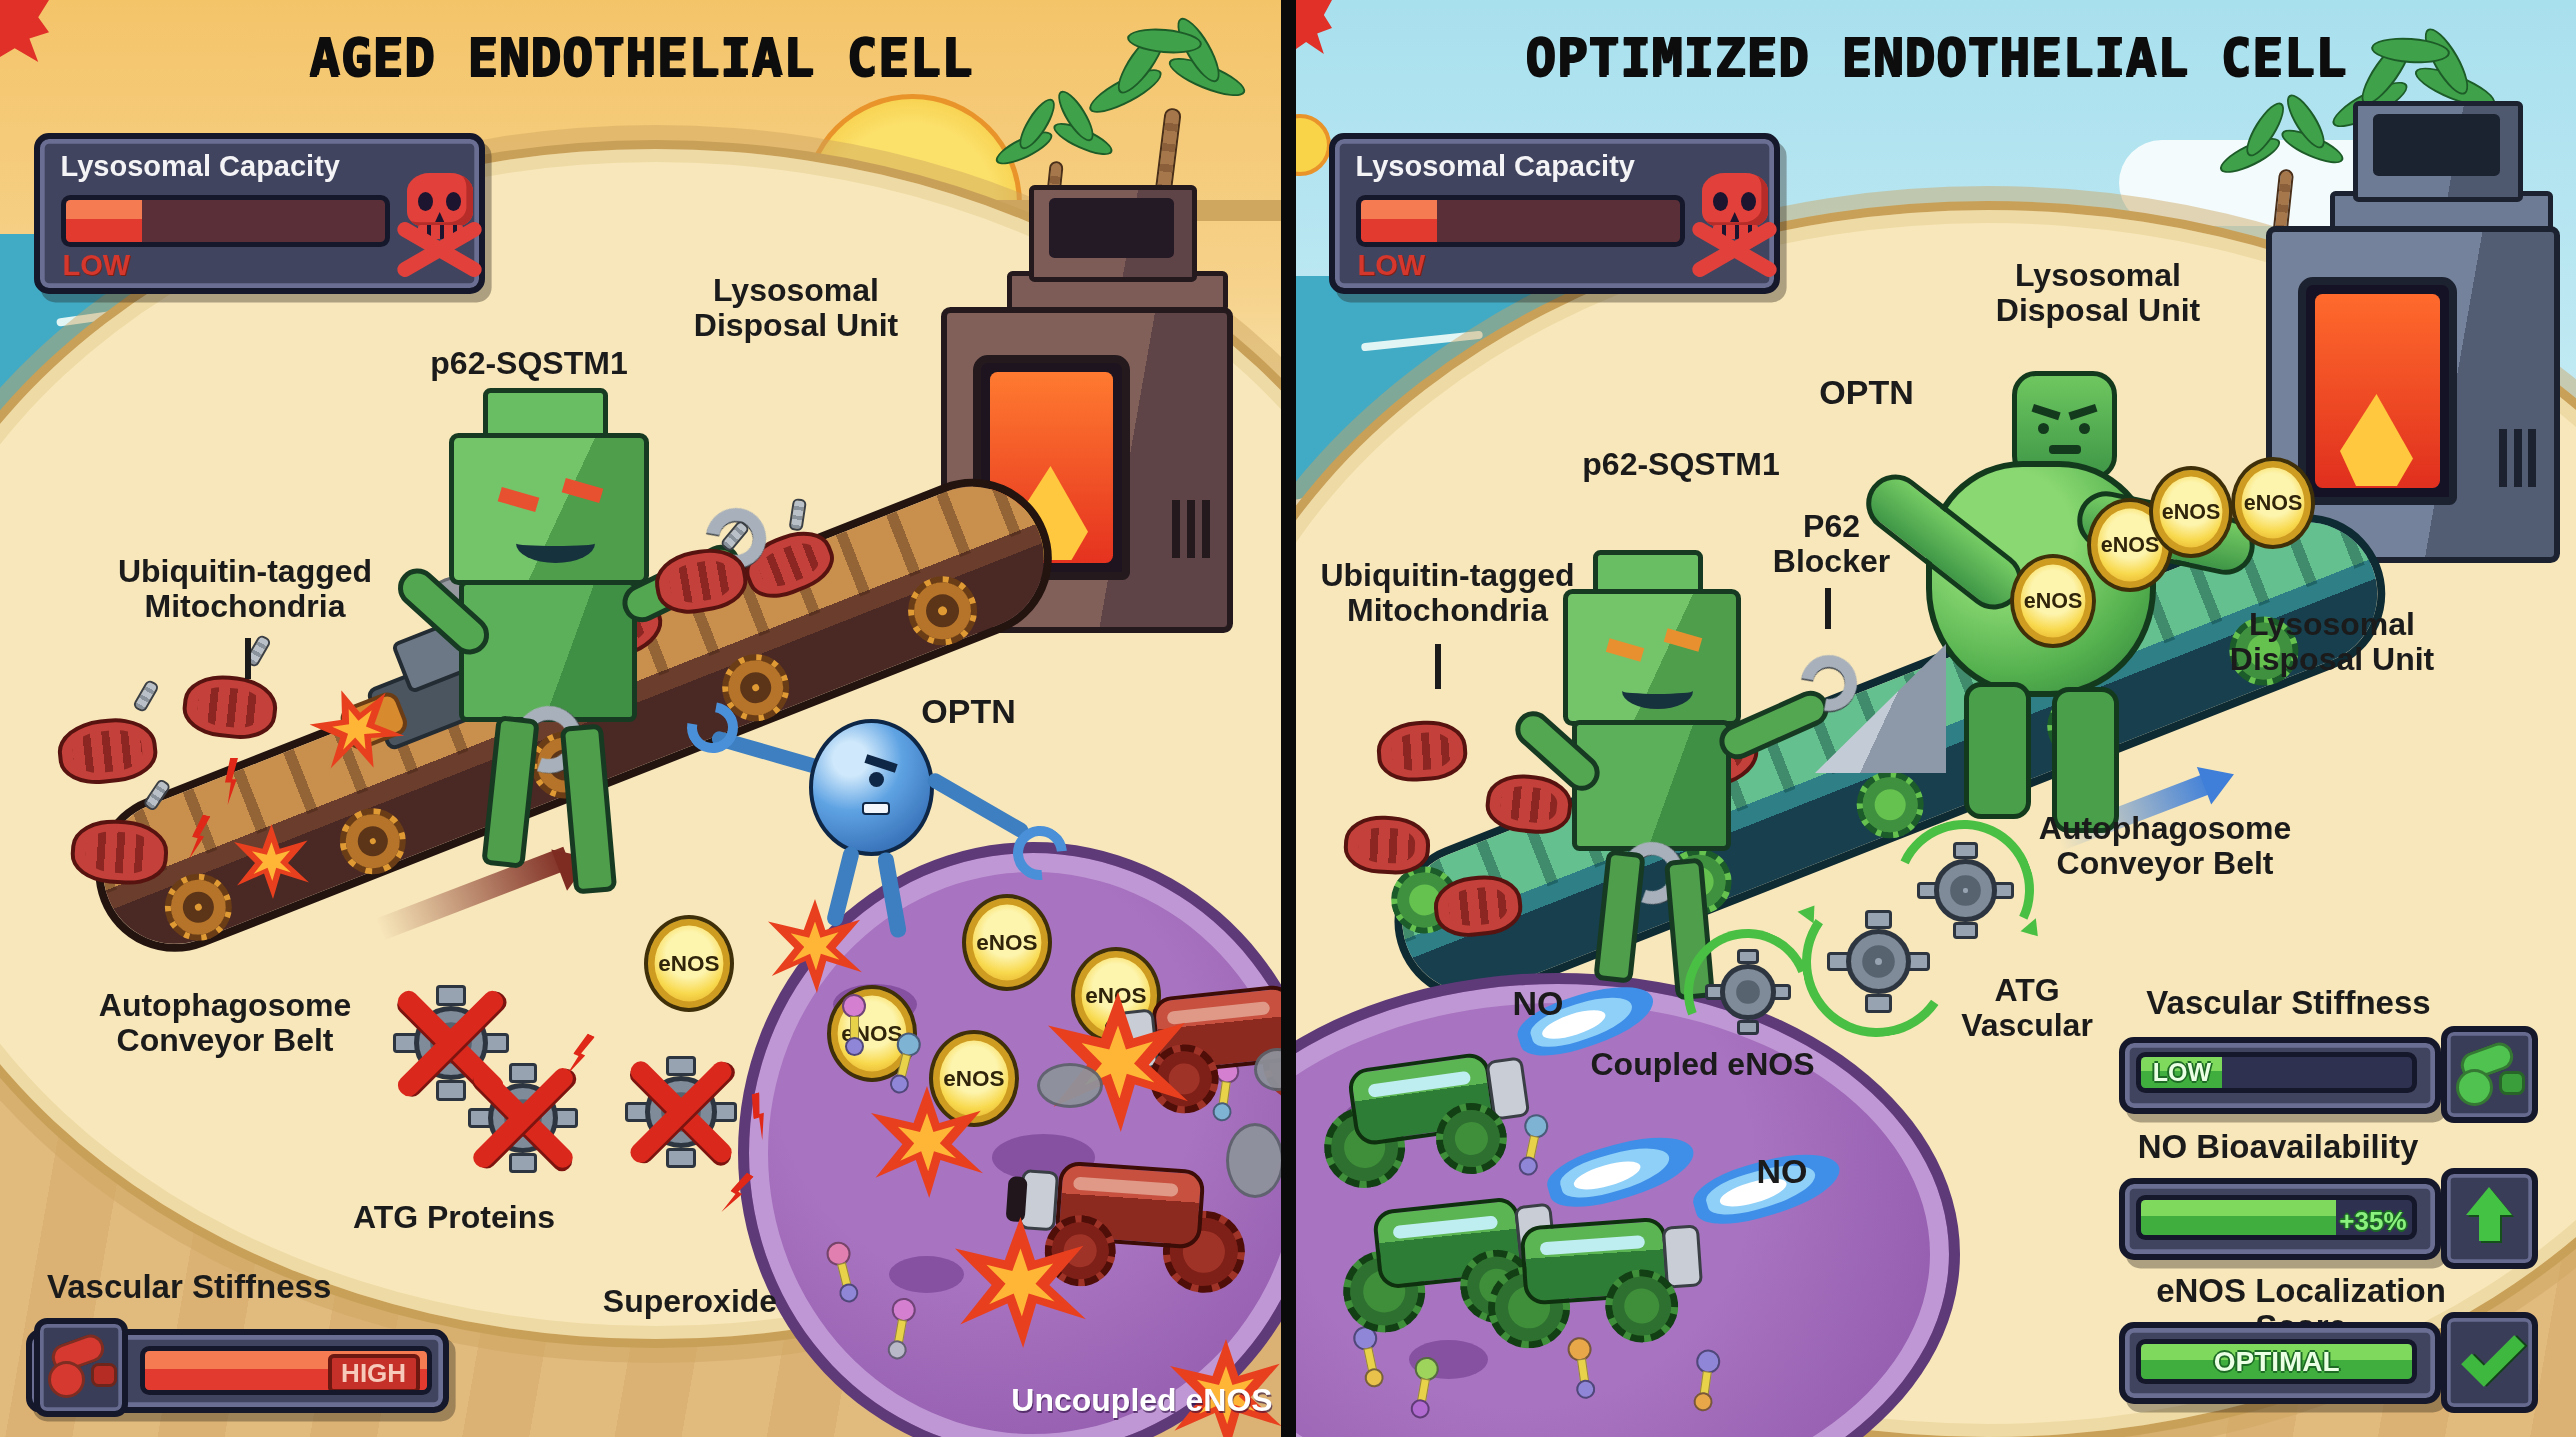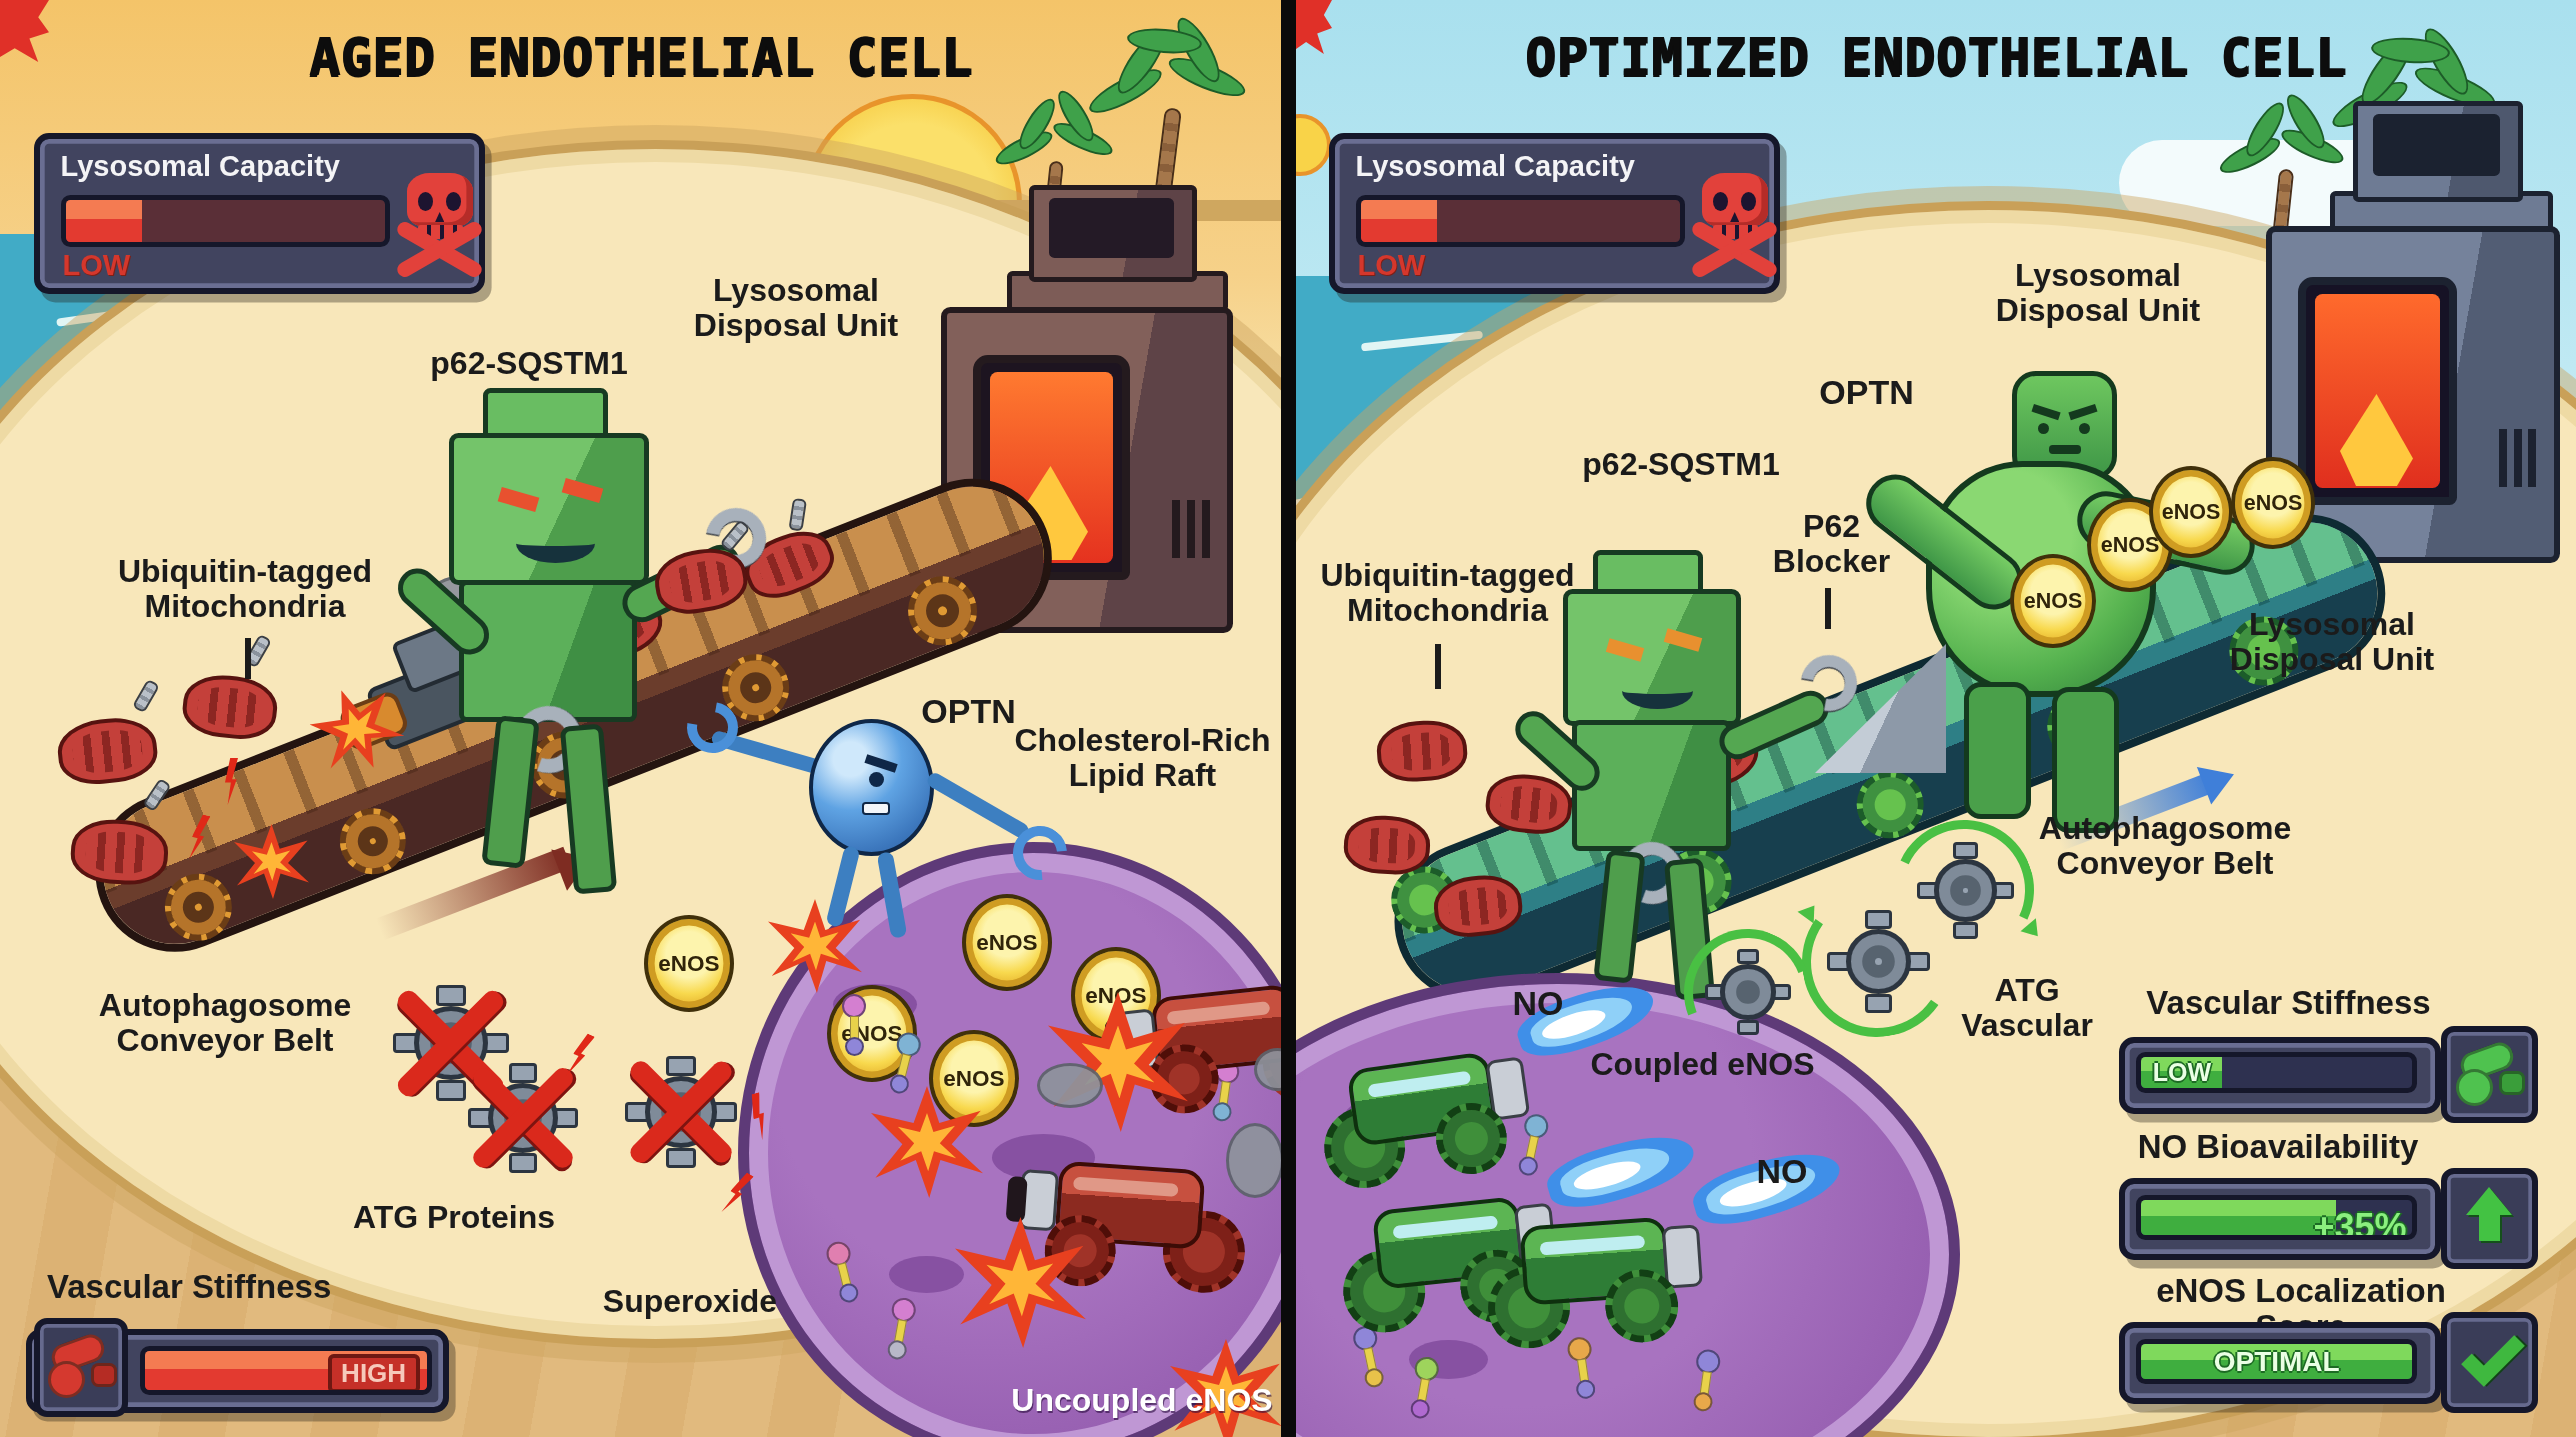--- a/index.html
+++ b/index.html
@@ -325,22 +325,20 @@
       <div class="t" style="background:#b8b8c8"></div>
     </div>
 
   <div class="lbl" style="left:365px;top:346px;width:328px;font-size:32px">p62-SQSTM1</div>
   <div class="lbl" style="left:618px;top:273px;width:356px;font-size:32px">Lysosomal
 Disposal Unit</div>
   <div class="lbl" style="left:58px;top:554px;width:374px;font-size:32px">Ubiquitin-tagged
 Mitochondria</div>
   <div class="tick" style="left:245px;top:638px;height:41px"></div>
   <div class="lbl" style="left:889px;top:693px;width:159px;font-size:34px">OPTN</div>
-  <div class="lbl" style="left:988px;top:723px;width:309px;font-size:32px">Cholesterol-Rich
-Lipid Raft</div>
   <div class="lbl" style="left:33px;top:988px;width:384px;font-size:32px">Autophagosome
 Conveyor Belt</div>
   <div class="lbl" style="left:309px;top:1200px;width:290px;font-size:32px">ATG Proteins</div>
   <div class="lbl" style="left:545px;top:1284px;width:290px;font-size:32px">Superoxide</div>
   <div class="lbl white" style="left:964px;top:1383px;width:356px;font-size:32px">Uncoupled eNOS</div>
   <div class="lbl" style="left:47px;top:1269px;width:346px;font-size:33px;text-align:left">Vascular Stiffness</div>
 
   <div class="hud" style="left:34px;top:133px;width:451px;height:161px">
     <div class="hudtitle" style="left:20.6px;top:11.2px">Lysosomal Capacity</div>
     <div class="track" style="left:20.6px;top:56px;width:329px;height:52px">
@@ -651,21 +649,21 @@
   <div class="ibox" style="left:1146px;top:1026px;width:97px;height:97px">
     <div class="bicep" style="left:9.4px;top:11.2px;width:75px;height:75px">
       <div class="u" style="background:#4fc24f"></div>
         <div class="f" style="background:#4fc24f"></div>
         <div class="w" style="background:#3a9e3a"></div>
     </div>
   </div>
   <div class="hud" style="left:824px;top:1178px;width:322px;height:82px">
     <div class="track navy" style="left:11.2px;top:11.2px;width:281px;height:45px">
       <div class="fillgreen" style="width: 72%;"></div>
-      <span class="gtxt" style="position:absolute;right:5.6px;top:5.6px;font-size:36px;color:#8af07e">+35%</span>
+      <span class="gtxt" style="position:absolute;right:5.6px;top:5.6px;font-size:26px;color:#8af07e">+35%</span>
     </div>
   </div>
   <div class="ibox" style="left:1146px;top:1168px;width:97px;height:101px">
     <div class="a" style="left:19px;top:13px;width:47px;height:56px;filter:drop-shadow(2.8px 2.8px 0 #14501a)">
       <div style="width:0;height:0;border-left:23.4px solid transparent;border-right:23.4px solid transparent;border-bottom:28px solid #43c243"></div>
       <div style="width:20.6px;height:26px;background:#43c243;margin:0 auto"></div>
     </div>
   </div>
   <div class="hud" style="left:824px;top:1322px;width:322px;height:82px">
     <div class="track navy" style="left:11.2px;top:11.2px;width:281px;height:45px">

